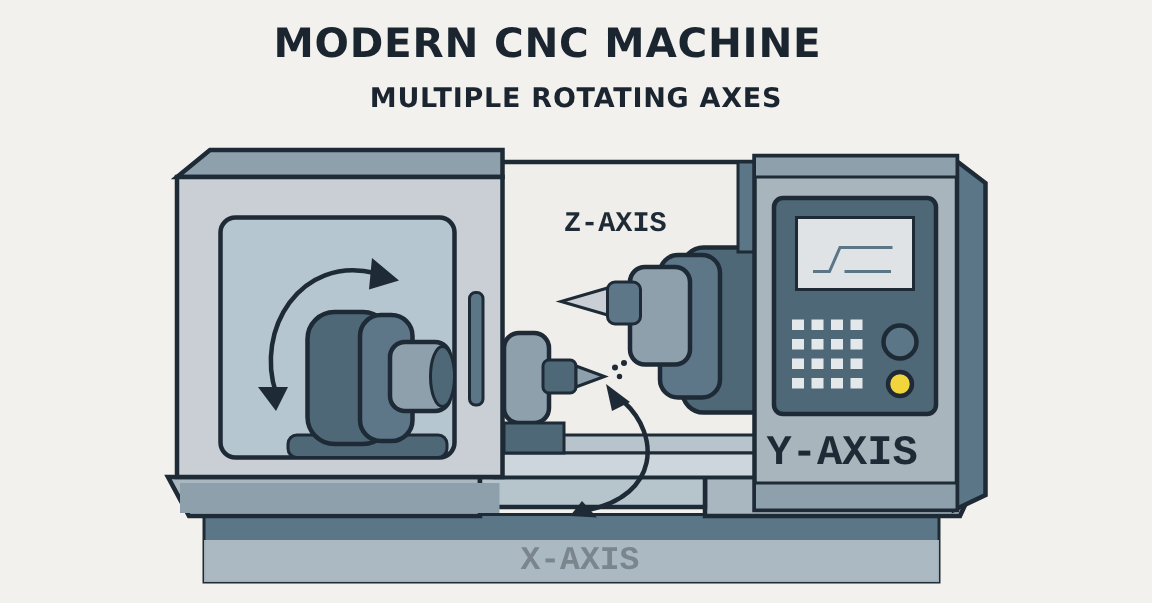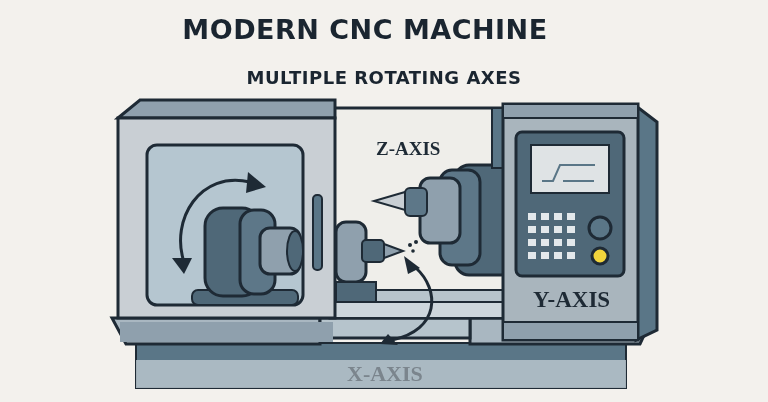--- a/index.html
+++ b/index.html
@@ -10,29 +10,29 @@
       position: relative;
     }
     .title {
       position: absolute; left: 0; width: 730px; top: 14px;
       text-align: center; font-weight: bold; font-size: 27px;
       color: #1a2530; letter-spacing: 0.5px;
     }
     .subtitle {
       position: absolute; left: 0; width: 768px; top: 55px;
       text-align: center; font-weight: bold; font-size: 18px;
-      color: #1a2530; letter-spacing: 0.5px; margin-top: 12px;
+      color: #1a2530; letter-spacing: 0.5px;
     }
     svg.machine { position: absolute; left: 0; top: 0; }
     .lbl {
       position: absolute; font-weight: bold; color: #1e2a35;
-      font-family: Liberation Serif, serif;
+      font-family: Liberation Mono, monospace;
     }
     .z-label { left: 376px; top: 138px; font-size: 19px; }
-    .y-label { left: 533px; top: 287px; font-size: 23px; }
+    .y-label { left: 511px; top: 287px; font-size: 28px; }
     .x-label { left: 347px; top: 361px; font-size: 22px; color: #7b858d; }
   </style>
 </head>
 <body>
 
 <div class="title">MODERN CNC MACHINE</div>
 <div class="subtitle">MULTIPLE ROTATING AXES</div>
 
 <svg class="machine" width="768" height="402" viewBox="0 0 768 402">
 

